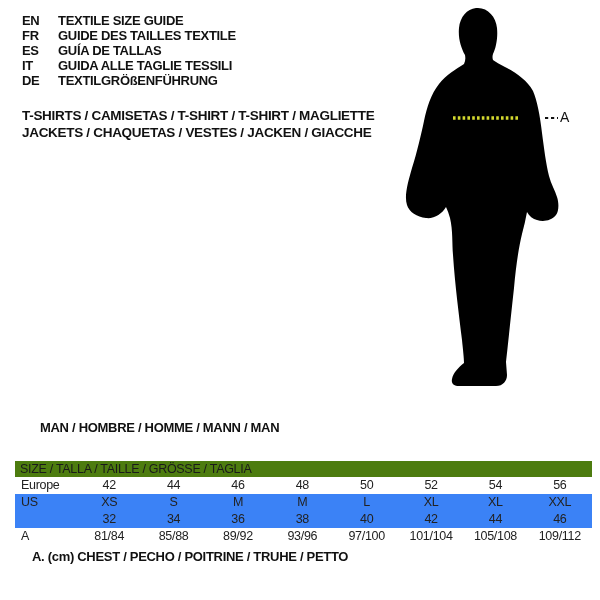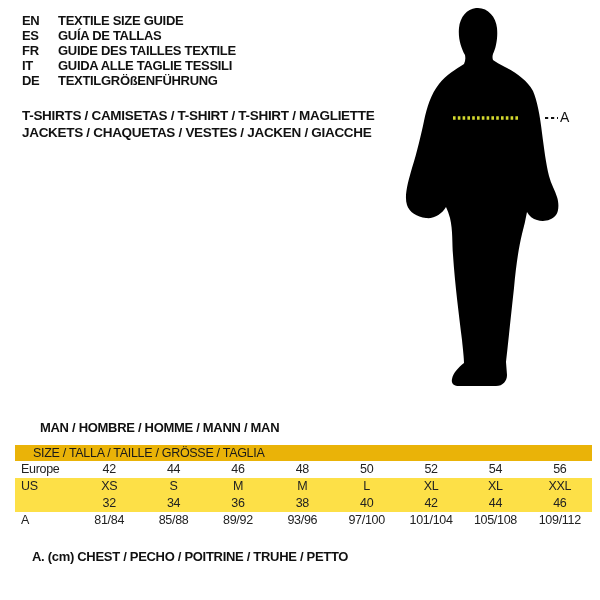--- a/index.html
+++ b/index.html
@@ -15,50 +15,50 @@
   
   .categories{position:absolute;left:22px;top:107px;font-size:13.5px;font-weight:700;line-height:17px;}
   
   .figure{position:absolute;left:398px;top:6px;width:172px;height:382px;}
   .measure-label{position:absolute;left:560px;top:110px;font-size:14px;font-weight:400;line-height:15px;letter-spacing:0;}
   
   .section-title{position:absolute;left:20px;top:420px;font-size:13px;font-weight:700;padding-left:20px;}
   
   .size-table-wrap{position:absolute;left:15px;top:445px;width:577px;}
   .size-table-header{
-    height:16px;line-height:16px;background:#eab308;color:#1a1a1a;
-    font-size:12.5px;font-weight:400;padding-left:18px;box-sizing:border-box;
+    height:16px;line-height:16px;background:#4d7c0f;color:#1a1a1a;
+    font-size:12.5px;font-weight:400;padding-left:5px;box-sizing:border-box;margin-top:16px;
   }
   table.size-table{border-collapse:collapse;table-layout:fixed;width:577px;}
   table.size-table td{
     height:17px;padding:0;font-size:12.5px;font-weight:400;color:#222;
     text-align:center;vertical-align:middle;line-height:17px;
   }
   table.size-table td.lbl{text-align:left;padding-left:6px;}
-  table.size-table tr.band{background:#fde047;}
+  table.size-table tr.band{background:#3b82f6;}
   
   .footnote{position:absolute;left:32px;top:549px;font-size:13px;font-weight:700;}
 </style>
 </head>
 <body>
 
 <div class="canvas">
 
   <div class="lang-list">
     <div class="lang-row">
       <span class="lang-code">EN</span>
       <span class="lang-label">TEXTILE SIZE GUIDE</span>
     </div>
     <div class="lang-row">
+      <span class="lang-code">FR</span>
+      <span class="lang-label">GUIDE DES TAILLES TEXTILE</span>
+    </div>
+    <div class="lang-row">
       <span class="lang-code">ES</span>
       <span class="lang-label">GUÍA DE TALLAS</span>
-    </div>
-    <div class="lang-row">
-      <span class="lang-code">FR</span>
-      <span class="lang-label">GUIDE DES TAILLES TEXTILE</span>
     </div>
     <div class="lang-row">
       <span class="lang-code">IT</span>
       <span class="lang-label">GUIDA ALLE TAGLIE TESSILI</span>
     </div>
     <div class="lang-row">
       <span class="lang-code">DE</span>
       <span class="lang-label">TEXTILGRÖßENFÜHRUNG</span>
     </div>
   </div>

